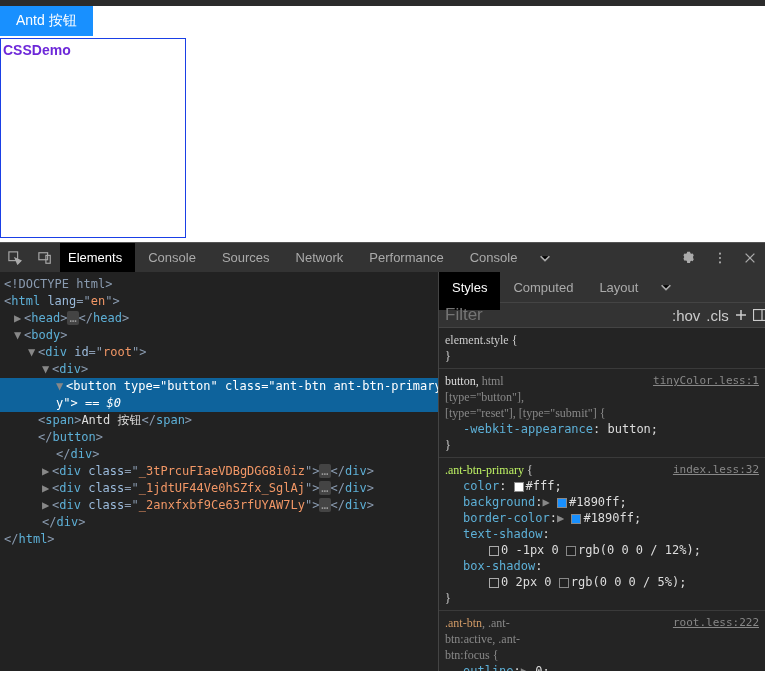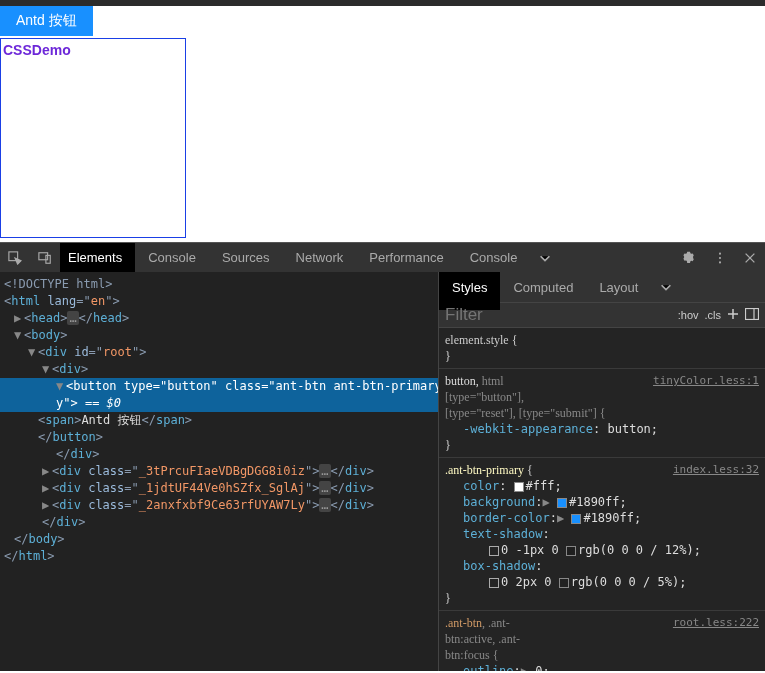--- a/index.html
+++ b/index.html
@@ -34,21 +34,21 @@
   .dim { color: #888; font-style: italic; }
   .arrow { color: #888; display: inline-block; width: 10px; }
   .dots { color: #999; background: #444; padding: 0 2px; border-radius: 2px; }
   .hover-row { position: relative; }
   .styles-panel { flex: 1; background: #242424; border-left: 1px solid #444; overflow: hidden; }
   .sp-tabs { display: flex; align-items: center; height: 30px; background: #333; font-family: Arial, sans-serif; font-size: 13px; }
   .sp-tab { padding: 6px 13px; height: 45px; display: flex; align-items: center; color: #aaa; cursor: pointer; }
   .sp-tab.active { background: #000; color: #fff; }
   .filter-row { display: flex; align-items: center; background: #333; height: 26px; border-top: 1px solid #444; border-bottom: 1px solid #444; padding: 0 6px; gap: 6px; font-family: Arial, sans-serif; font-size: 12px; }
   .filter-input { flex: 1; background: transparent; border: none; color: #ccc; outline: none; font-size: 17px; }
-  .filter-btn { color: #ccc; cursor: pointer; font-size: 11px; }
+  .filter-btn { color: #ccc; cursor: pointer; font-size: 15px; }
   .css-block { padding: 4px 6px; border-bottom: 1px solid #3a3a3a; line-height: 16px; position: relative; }
   .css-sel { color: #ccc; font-family: Liberation Serif, serif; }
   .css-link { position: absolute; right: 6px; top: 4px; color: #888; text-decoration: underline; cursor: pointer; font-size: 11px; }
   .css-prop { color: #5db0d7; }
   .css-val { color: #ddd; }
   .swatch { display: inline-block; width: 10px; height: 10px; border: 1px solid #888; vertical-align: middle; margin-right: 2px; }
   .tri { color: #888; }
 </style>
 </head>
 <body>
@@ -117,21 +117,20 @@
       <div class="dom-line indent3"><span class="arrow">▼</span><span class="tag-bracket">&lt;</span><span class="tag-name">div</span><span class="tag-bracket">&gt;</span></div>
       <div class="dom-line indent4 selected hover-row" style="padding-left:56px;"><span class="arrow">▼</span><span class="tag-bracket">&lt;</span><span class="tag-name">button</span> <span class="attr-name">type</span><span class="tag-bracket">="</span><span class="attr-val">button</span><span class="tag-bracket">"</span> <span class="attr-name">class</span><span class="tag-bracket">="</span><span class="attr-val">ant-btn ant-btn-primary</span></div>
       <div class="dom-line indent4 selected"><span class="attr-val">y</span><span class="tag-bracket">"&gt;</span><span class="dim"> == $0</span></div>
       <div class="dom-line indent5"><span class="tag-bracket">&lt;</span><span class="tag-name">span</span><span class="tag-bracket">&gt;</span><span class="dom-text">Antd 按钮</span><span class="tag-bracket">&lt;/</span><span class="tag-name">span</span><span class="tag-bracket">&gt;</span></div>
       <div class="dom-line indent5"><span class="tag-bracket">&lt;/</span><span class="tag-name">button</span><span class="tag-bracket">&gt;</span></div>
       <div class="dom-line indent4"><span class="tag-bracket">&lt;/</span><span class="tag-name">div</span><span class="tag-bracket">&gt;</span></div>
       <div class="dom-line indent3"><span class="arrow">▶</span><span class="tag-bracket">&lt;</span><span class="tag-name">div</span> <span class="attr-name">class</span><span class="tag-bracket">="</span><span class="attr-val">_3tPrcuFIaeVDBgDGG8i0iz</span><span class="tag-bracket">"&gt;</span><span class="dots">…</span><span class="tag-bracket">&lt;/</span><span class="tag-name">div</span><span class="tag-bracket">&gt;</span></div>
       <div class="dom-line indent3"><span class="arrow">▶</span><span class="tag-bracket">&lt;</span><span class="tag-name">div</span> <span class="attr-name">class</span><span class="tag-bracket">="</span><span class="attr-val">_1jdtUF44Ve0hSZfx_SglAj</span><span class="tag-bracket">"&gt;</span><span class="dots">…</span><span class="tag-bracket">&lt;/</span><span class="tag-name">div</span><span class="tag-bracket">&gt;</span></div>
       <div class="dom-line indent3"><span class="arrow">▶</span><span class="tag-bracket">&lt;</span><span class="tag-name">div</span> <span class="attr-name">class</span><span class="tag-bracket">="</span><span class="attr-val">_2anxfxbf9Ce63rfUYAW7Ly</span><span class="tag-bracket">"&gt;</span><span class="dots">…</span><span class="tag-bracket">&lt;/</span><span class="tag-name">div</span><span class="tag-bracket">&gt;</span></div>
       <div class="dom-line indent3"><span class="tag-bracket">&lt;/</span><span class="tag-name">div</span><span class="tag-bracket">&gt;</span></div>
-      <div class="dom-line indent1"><span class="tag-bracket">&lt;/</span><span class="tag-name">body</span><span class="tag-bracket">&gt;</span></div>
       <div class="dom-line"><span class="tag-bracket">&lt;/</span><span class="tag-name">html</span><span class="tag-bracket">&gt;</span></div>
     </div>
 
     <div class="styles-panel">
       <div class="sp-tabs">
         <div class="sp-tab active">Styles</div>
         <div class="sp-tab">Computed</div>
         <div class="sp-tab">Layout</div>
         <div class="dt-icon-btn">
           <svg viewBox="0 0 16 16" stroke="currentColor" stroke-width="2">
@@ -165,21 +164,21 @@
         <span class="css-link">tinyColor.less:1</span>
         <div class="css-sel"><span style="color:#ddd">button,</span> <span style="color:#888">html</span></div>
         <div class="css-sel" style="color:#888">[type="button"],</div>
         <div class="css-sel" style="color:#888">[type="reset"], [type="submit"] {</div>
         <div style="padding-left:18px"><span class="css-prop">-webkit-appearance</span><span class="css-val">: </span><span style="color:#ddd">button;</span></div>
         <div class="css-sel">}</div>
       </div>
 
       <div class="css-block">
         <span class="css-link">index.less:32</span>
-        <div class="css-sel"><span style="color:#fef9c3">.ant-btn-primary</span> {</div>
+        <div class="css-sel"><span style="color:#bef264">.ant-btn-primary</span> {</div>
         <div style="padding-left:18px"><span class="css-prop">color</span>: <span class="swatch" style="background:#fff"></span><span class="css-val">#fff;</span></div>
         <div style="padding-left:18px"><span class="css-prop">background</span>:<span class="tri">▶</span> <span class="swatch" style="background:#1890ff"></span><span class="css-val">#1890ff;</span></div>
         <div style="padding-left:18px"><span class="css-prop">border-color</span>:<span class="tri">▶</span> <span class="swatch" style="background:#1890ff"></span><span class="css-val">#1890ff;</span></div>
         <div style="padding-left:18px"><span class="css-prop">text-shadow</span>:</div>
         <div style="padding-left:44px"><span class="swatch" style="border-color:#aaa"></span><span class="css-val">0 -1px 0 </span><span class="swatch" style="background:rgba(0,0,0,0.12)"></span><span class="css-val">rgb(0 0 0 / 12%);</span></div>
         <div style="padding-left:18px"><span class="css-prop">box-shadow</span>:</div>
         <div style="padding-left:44px"><span class="swatch" style="border-color:#aaa"></span><span class="css-val">0 2px 0 </span><span class="swatch" style="background:rgba(0,0,0,0.05)"></span><span class="css-val">rgb(0 0 0 / 5%);</span></div>
         <div class="css-sel">}</div>
       </div>
 

